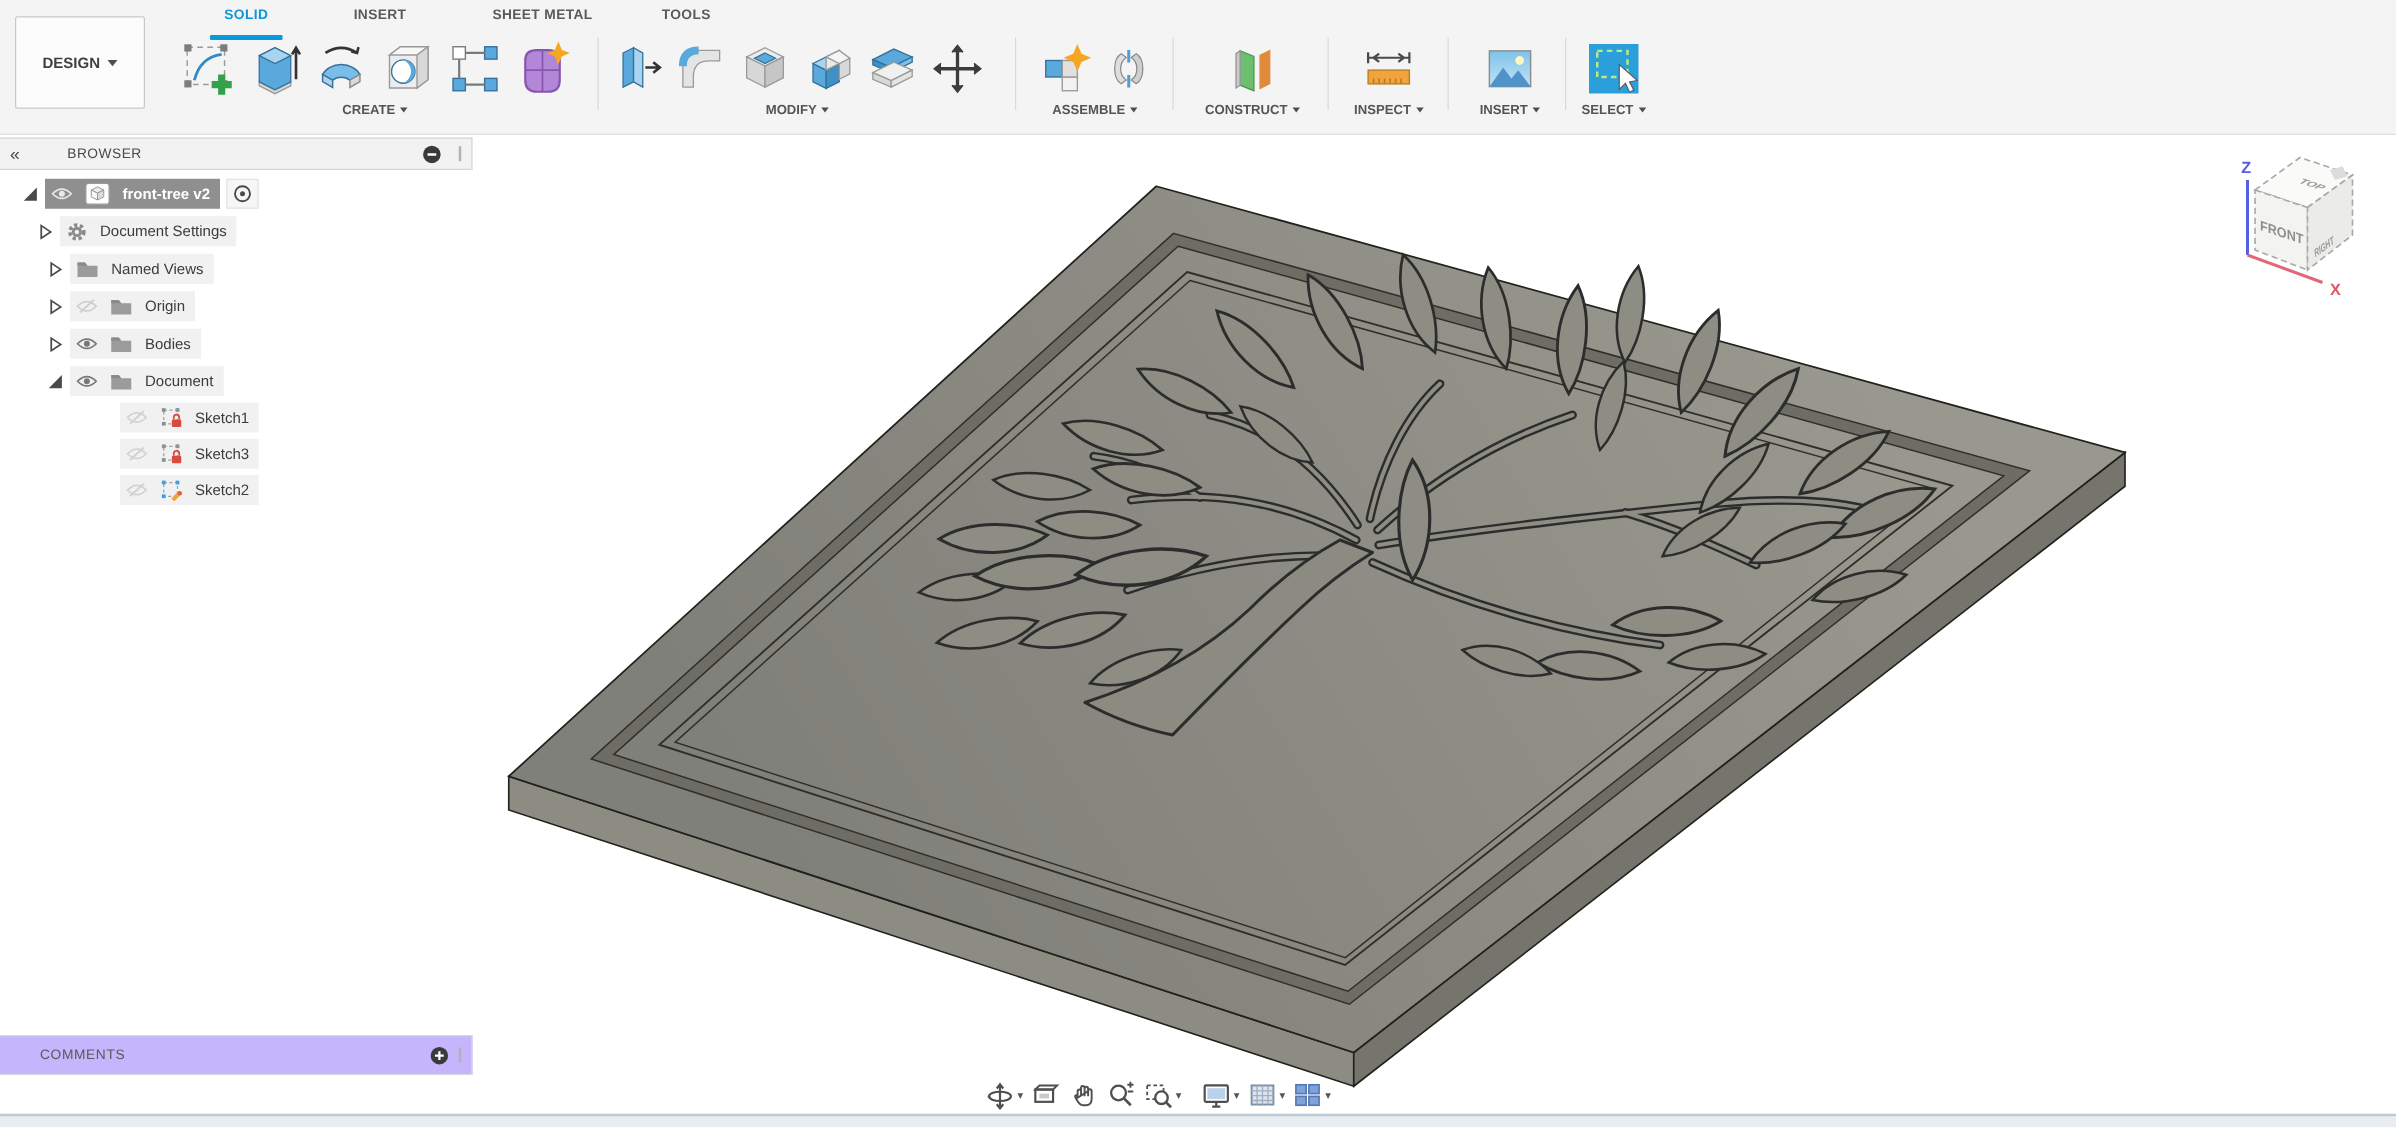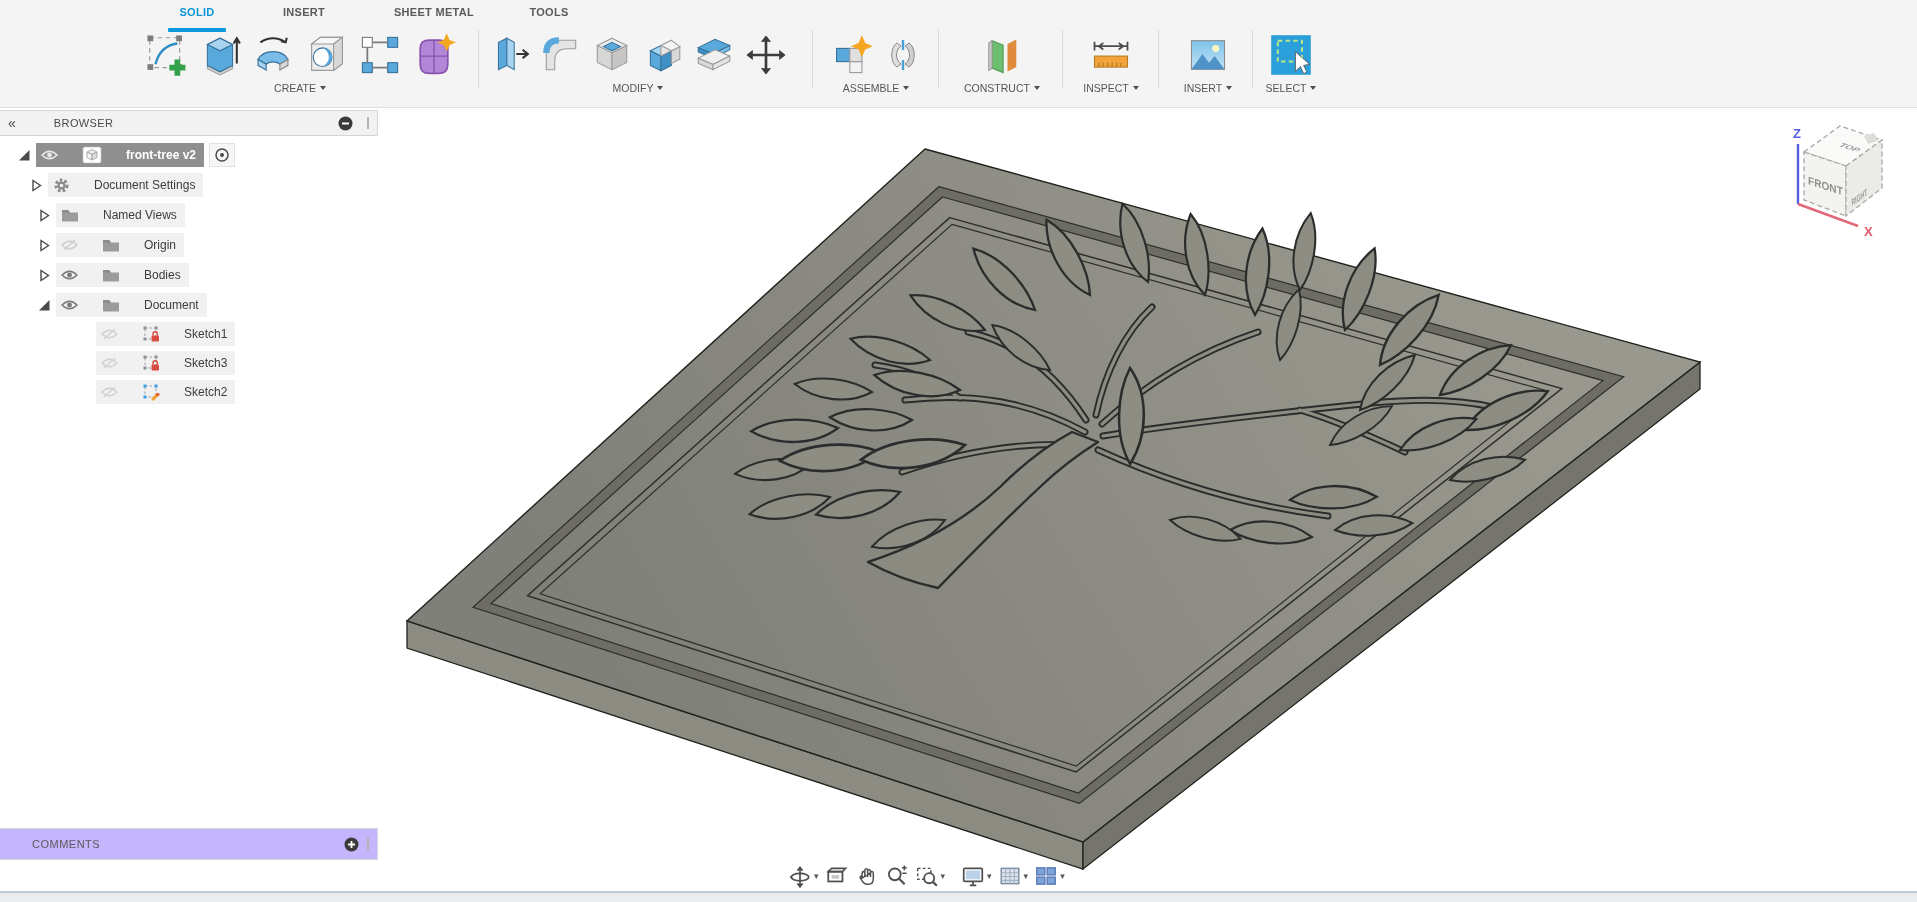--- a/index.html
+++ b/index.html
@@ -18,34 +18,34 @@
     border-right:4px solid transparent; border-top:5px solid #4f4f4f; display:inline-block; }
   .tab { position:absolute; top:6px; transform:translateX(-50%); font-size:11px;
     font-weight:bold; color:#5a5a5a; letter-spacing:0.3px; cursor:pointer; }
   .tab.active { color:#0a96d7; }
   #tab-underline { position:absolute; left:168px; top:28px; width:58px; height:4px;
     background:#0a99dc; border-radius:1px; }
   .tgroup { position:absolute; top:28px; display:flex; flex-direction:column; align-items:center; }
   .ticons { display:flex; align-items:flex-end; gap:9px; height:50px; }
   .ticons svg { display:block; cursor:pointer; }
   .tlabel { margin-top:4px; font-size:10.5px; color:#555; display:flex; align-items:center; gap:4px;
-    cursor:pointer; }
+    cursor:pointer;font-weight:bold; }
   .tlabel .caret { border-top-width:4px; border-left-width:3.5px; border-right-width:3.5px; }
   .tsep { position:absolute; top:30px; width:1px; height:58px; background:#dadada; }
 
   
   #browser { position:absolute; left:0; top:110px; width:378px; z-index:10; }
   #browser-header { height:26px; background:#f2f2f2; border:1px solid #d6d6d6; border-left:none;
     display:flex; align-items:center; padding:0 8px; gap:10px; }
   #browser-header .chev { font-size:14px; color:#444; line-height:1; cursor:pointer; }
   #browser-header .htitle { font-size:11px; color:#4a4a4a; letter-spacing:0.4px; flex:1;padding-left:28px; }
   .hgrip { display:flex; gap:2px; margin-left:4px; }
   .hgrip i { display:block; width:2px; height:12px; background:#b2b2b2; }
   .brow { position:absolute; display:flex; align-items:center; gap:5px; height:24px; }
-  .chip { display:flex; align-items:center; gap:24px; background:#f1f1f1; padding:2px 8px 2px 5px;
+  .chip { display:flex; align-items:center; gap:10px; background:#f1f1f1; padding:2px 8px 2px 5px;
     height:24px; font-size:12px; color:#3c3c3c; white-space:nowrap; }
   .chip.sel { background:#8f8f8f; color:#fff; font-weight:bold; }
   .wchip { display:flex; align-items:center; justify-content:center; background:#f6f6f6;
     border:1px solid #e2e2e2; width:26px; height:24px; cursor:pointer; }
 
   
   #board-svg { position:absolute; left:0; top:0; z-index:1; }
   #viewcube-svg { position:absolute; left:1782px; top:100px; z-index:6; }
 
   
@@ -146,20 +146,24 @@
         <use href="#leaf" transform="translate(1330,445) rotate(338) scale(0.8)"></use>
         <use href="#leaf" transform="translate(1290,500) rotate(8) scale(0.95)"></use>
         <use href="#leaf" transform="translate(1230,530) rotate(15) scale(0.9)"></use>
         <use href="#leaf" transform="translate(1170,520) rotate(25) scale(0.8)"></use>
         <use href="#leaf" transform="translate(1335,530) rotate(5) scale(0.85)"></use>
       </g>
     </g>
   </svg>
 
   <header id="toolbar">
+    <div id="design-btn">
+      <span>DESIGN</span>
+      <span class="caret"></span>
+    </div>
 
     <span class="tab active" style="left:197px">SOLID</span>
     <span class="tab" style="left:304px">INSERT</span>
     <span class="tab" style="left:434px">SHEET METAL</span>
     <span class="tab" style="left:549px">TOOLS</span>
     <div id="tab-underline"></div>
 
     <div class="tgroup" style="left:150px;width:300px">
       <div class="ticons">
         <svg width="46" height="46" viewBox="0 0 40 40">

